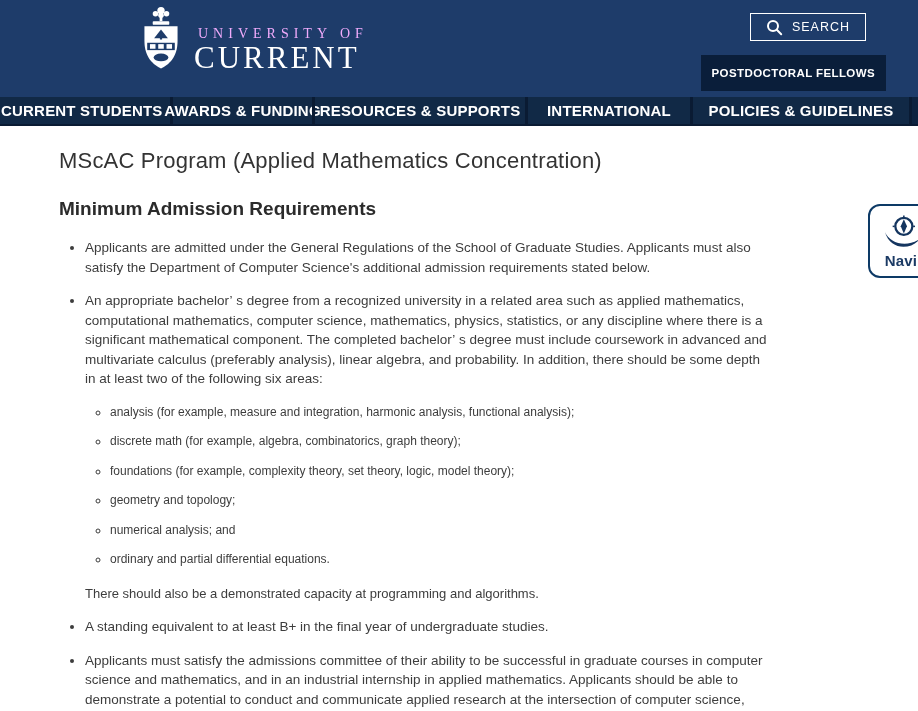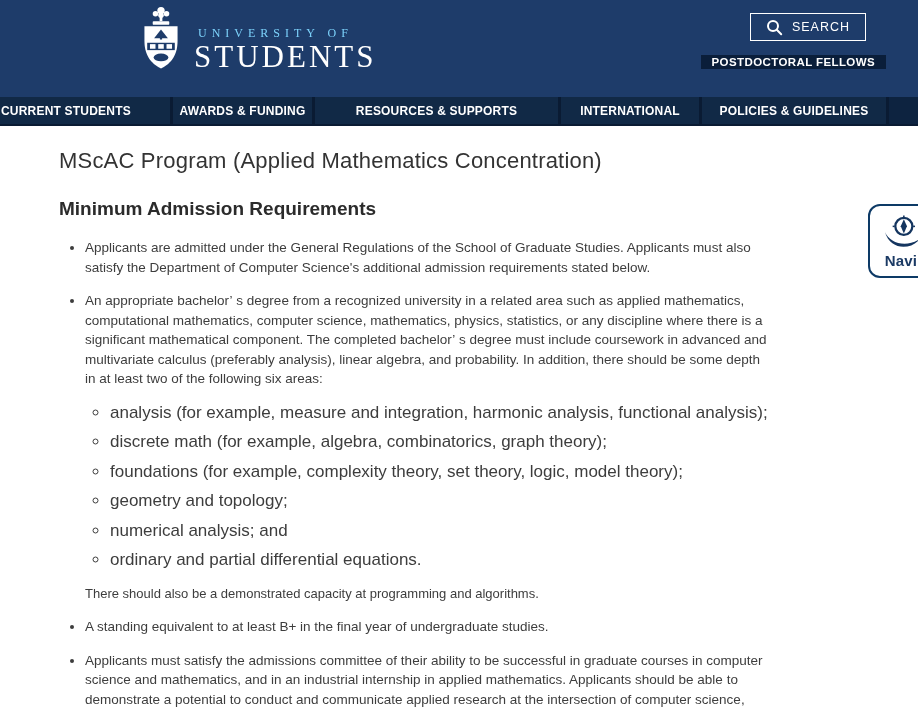--- a/index.html
+++ b/index.html
@@ -4,49 +4,49 @@
 <style>
   html,body{margin:0;padding:0;background:#fff;}
   body{font-family:"Liberation Sans","DejaVu Sans",sans-serif;}
   .screen{position:relative;width:918px;height:711px;overflow:hidden;background:#ffffff;}
 
   
   .header{position:relative;width:100%;height:97px;background:#1e3c6a;}
   .logo{position:absolute;left:138px;top:4px;display:flex;align-items:flex-start;gap:10px;}
   .crest{width:46px;height:72px;display:block;}
   .logo-text{color:#fff;margin-top:22px;}
-  .logo-line1{font-family:"Liberation Serif","DejaVu Serif",serif;font-size:12px;letter-spacing:5px;color:#7dd3fc;margin-left:4px;}
+  .logo-line1{font-family:"Liberation Serif","DejaVu Serif",serif;font-size:14px;letter-spacing:5px;color:#f0abfc;margin-left:4px;text-align:right;}
   .logo-line2{font-family:"Liberation Serif","DejaVu Serif",serif;font-size:31px;letter-spacing:3px;color:#ffffff;line-height:1.05;}
   .search-btn{position:absolute;top:13px;right:52px;height:28px;display:flex;align-items:center;gap:9px;
     border:1px solid #ffffff;background:transparent;color:#fff;padding:0 15px;font-size:12.5px;letter-spacing:1px;cursor:pointer;}
   .search-btn svg{display:block;}
   .quick-links{position:absolute;top:55px;right:32px;display:flex;gap:8px;}
   .quick-link{background:#0a1e3a;color:#fff;font-size:11.5px;font-weight:bold;letter-spacing:.4px;
-    padding:1px 11px;border:none;cursor:pointer;white-space:nowrap;}
+    padding:12px 11px;border:none;cursor:pointer;white-space:nowrap;}
 
   
   .navbar{display:flex;width:100%;height:27px;background:#112946;border-bottom:2px solid #0a1b33;}
-  .nav-item{display:flex;align-items:center;justify-content:center;color:#fff;font-size:12px;font-weight:bold;
+  .nav-item{display:flex;align-items:center;justify-content:center;color:#fff;font-size:15px;font-weight:bold;
     letter-spacing:.2px;cursor:pointer;box-sizing:border-box;white-space:nowrap;}
   .nav-item + .nav-item{border-left:3px solid #0a1b33;}
   .nav-item.n0{width:170px;justify-content:flex-start;padding-left:1px;}
   .nav-item.n1{width:142px;}
-  .nav-item.n2{width:246px;}
-  .nav-item.n3{width:141px;}
-  .nav-item.n4{width:187px;}
+  .nav-item.n2{width:213px;}
+  .nav-item.n3{width:165px;}
+  .nav-item.n4{width:219px;}
   .nav-item.clipped{flex:1;background:#0d2340;}
 
   
   .content{padding:22px 0 0 59px;width:712px;box-sizing:content-box;color:#3d3d3d;}
   h1.page-title{font-size:22px;font-weight:400;color:#333;margin:0 0 24px 0;letter-spacing:.2px;}
   h2.section-heading{font-size:19px;font-weight:700;color:#2b2b2b;margin:0 0 18px 0;}
   ul.req-list{list-style:disc;margin:0;padding:0 0 0 26px;}
   ul.req-list > li{font-size:13.5px;line-height:19.5px;margin-bottom:14px;}
   ul.sub-list{list-style:circle;margin:14px 0 0 0;padding:0 0 0 25px;}
-  ul.sub-list > li{font-size:17px;line-height:19.5px;margin-bottom:10px;}
+  ul.sub-list > li{font-size:12px;line-height:19.5px;margin-bottom:10px;}
   p.after-note{margin:14px 0 0 0;font-size:13px;line-height:19.5px;}
 
   
   .navi-widget{position:absolute;top:204px;right:-16px;width:66px;height:74px;background:#fff;
     border:2px solid #0d3a66;border-radius:12px;display:flex;flex-direction:column;align-items:center;
     justify-content:center;cursor:pointer;box-sizing:border-box;padding-top:2px;}
   .navi-label{color:#1b3a64;font-size:15px;font-weight:600;letter-spacing:.2px;margin-top:1px;text-align:center;}
 </style>
 </head>
 <body>
@@ -72,21 +72,21 @@
         </g>
         <g fill="#ffffff">
           <rect x="13" y="41.5" width="6" height="5"></rect>
           <rect x="22" y="41.5" width="6" height="5"></rect>
           <rect x="31" y="41.5" width="6" height="5"></rect>
         </g>
         <ellipse cx="25" cy="56" rx="8" ry="4.2" fill="#1e3c6a"></ellipse>
       </svg>
       <div class="logo-text">
         <div class="logo-line1">UNIVERSITY OF</div>
-        <div class="logo-line2">STUDENTS</div>
+        <div class="logo-line2">CURRENT</div>
       </div>
     </div>
 
     <button class="search-btn">
       <svg width="17" height="17" viewBox="0 0 17 17">
         <circle cx="7" cy="7" r="5" fill="none" stroke="#ffffff" stroke-width="2"></circle>
         <line x1="10.8" y1="10.8" x2="15.2" y2="15.2" stroke="#ffffff" stroke-width="2" stroke-linecap="round"></line>
       </svg>
       <span>SEARCH</span>
     </button>

